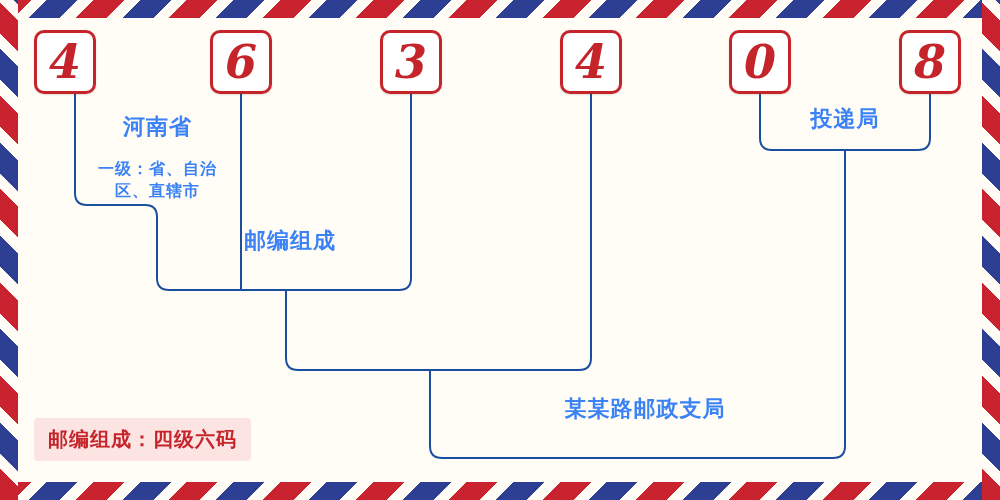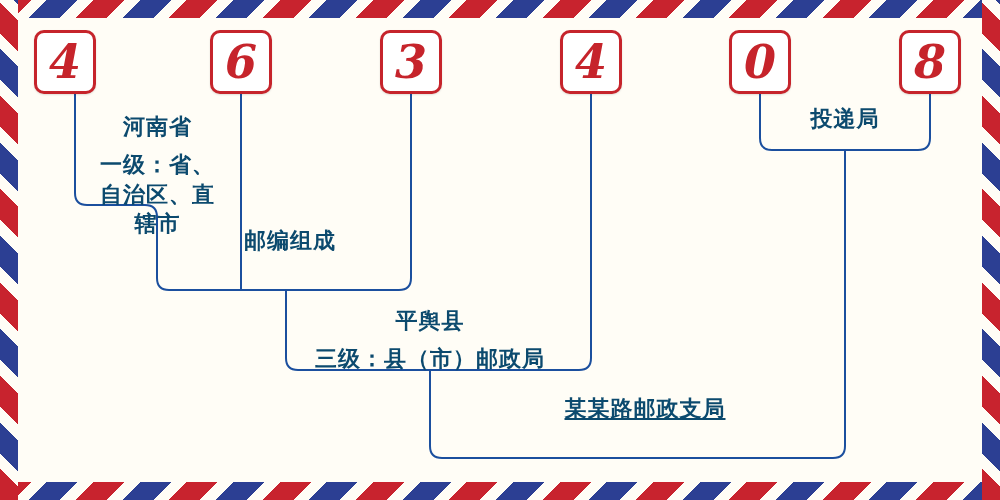--- a/index.html
+++ b/index.html
@@ -55,31 +55,31 @@
   svg.connectors {
     position: absolute; left: 0; top: 0;
     width: 1000px; height: 500px;
     z-index: 1;
   }
 
   
   .label {
     position: absolute;
     text-align: center;
-    color: #0c4a6e;
+    color: #3b82f6;
     font-weight: bold;
     z-index: 2;
   }
   .label .name { font-size: 22px; letter-spacing: 1px; }
-  .label .desc { font-size: 22px; margin-top: 8px; line-height: 1.35; letter-spacing: 1px; text-align: center; }
+  .label .desc { font-size: 16px; margin-top: 16px; line-height: 1.35; letter-spacing: 1px; text-align: center; }
   .label.l1 { left: 80px;  top: 112px; width: 155px; }
   .label.l1 .desc { width: 124px; margin-left: auto; margin-right: auto; }
   .label.l2 { left: 210px; top: 226px; width: 160px; }
   .label.l3 { left: 300px; top: 306px; width: 260px; }
-  .label.l4 { left: 515px; top: 394px; width: 260px; text-decoration: underline; }
+  .label.l4 { left: 515px; top: 394px; width: 260px; }
   .label.l5 { left: 785px; top: 104px; width: 120px; }
 
   
   .badge {
     position: absolute;
     left: 34px; top: 418px;
     background: #fce4e3;
     color: #c6242b;
     font-weight: bold;
     font-size: 20px;
@@ -128,27 +128,24 @@
 
   <div class="label l1">
     <div class="name">河南省</div>
     <div class="desc">一级：省、自治区、直辖市</div>
   </div>
 
   <div class="label l2">
     <div class="name">邮编组成</div>
   </div>
 
-  <div class="label l3">
-    <div class="name">平舆县</div>
-    <div class="desc">三级：县（市）邮政局</div>
-  </div>
 
   <div class="label l4">
     <div class="name">某某路邮政支局</div>
   </div>
 
   <div class="label l5">
     <div class="name">投递局</div>
   </div>
 
+  <div class="badge">邮编组成：四级六码</div>
 
 </div>
 
 </body></html>

